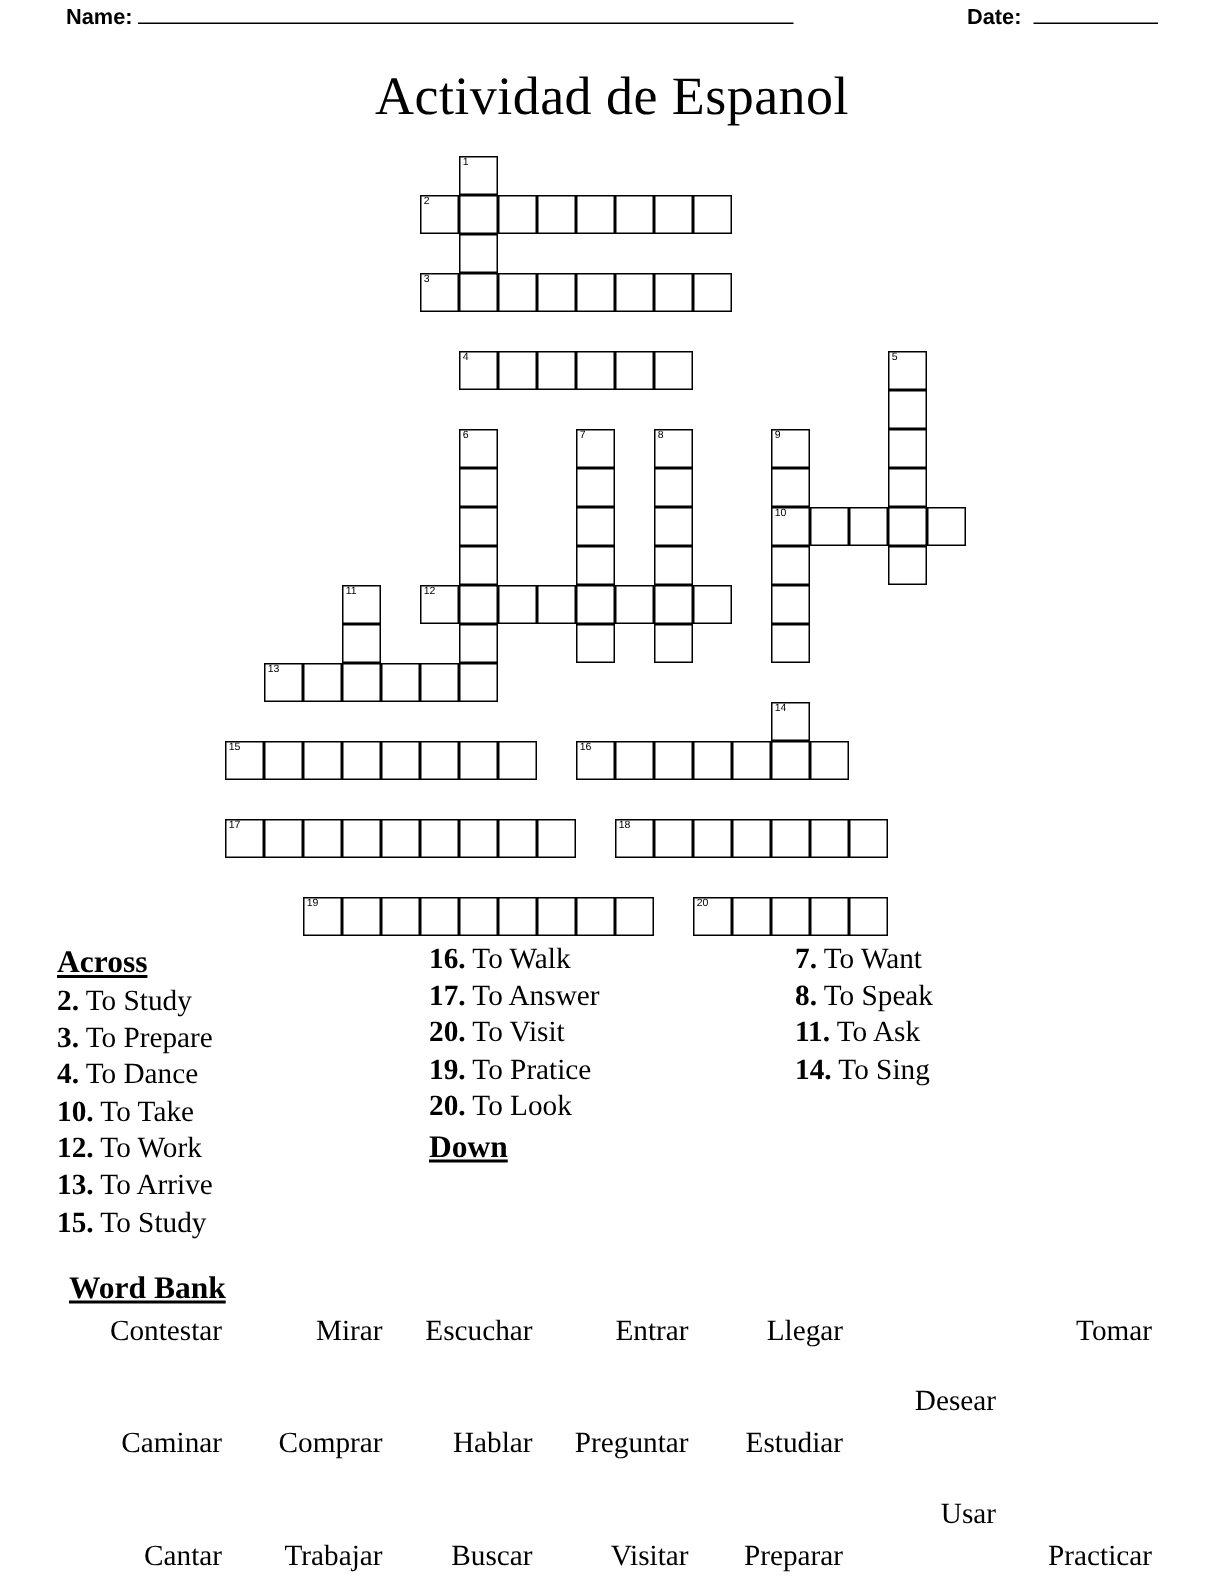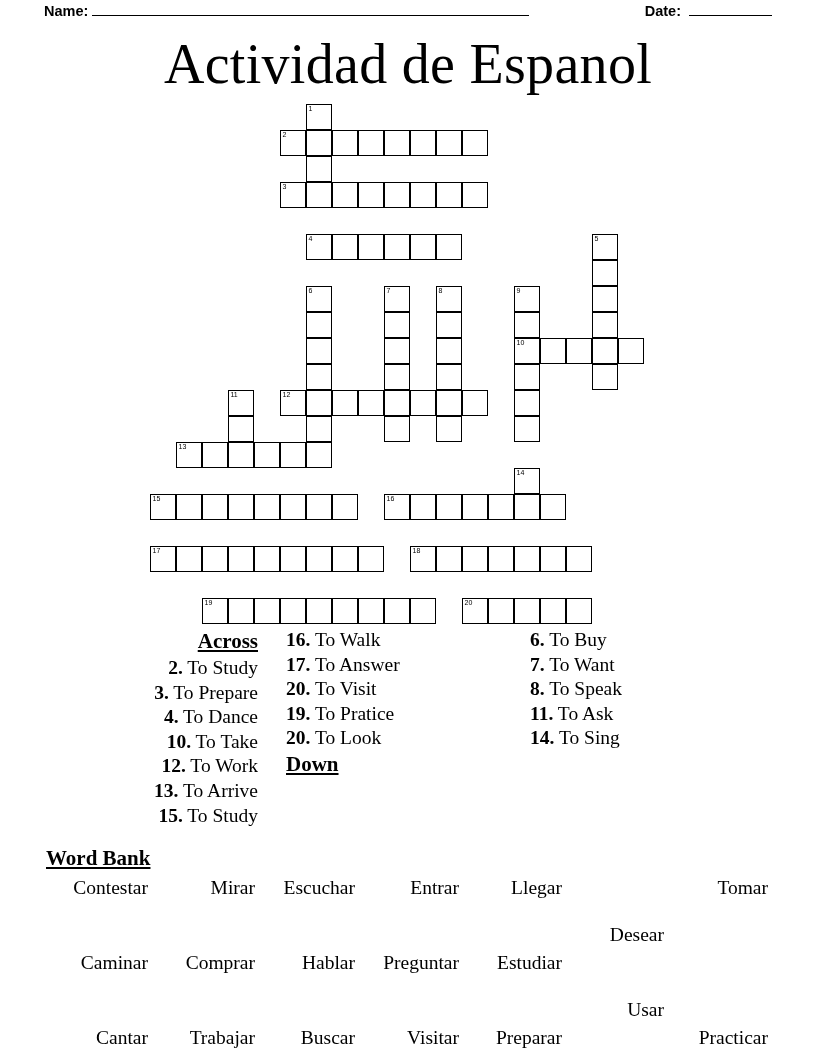--- a/index.html
+++ b/index.html
@@ -53,21 +53,21 @@
   .namedate .date-wrap { margin-left: auto; }
 
   
   .title {
     position: absolute;
     top: 36px;
     left: 0;
     width: 816px;
     text-align: center;
     font-family: "Liberation Serif", serif;
-    font-size: 56px;
+    font-size: 36px;
     line-height: 56px;
     font-weight: normal;
     letter-spacing: 0.3px;
   }
 
   
   #grid {
     position: absolute;
     top: 104px;
     left: 0;
@@ -99,21 +99,21 @@
     left: 0;
     width: 816px;
     height: 220px;
   }
   .col {
     position: absolute;
     top: 0;
     font-size: 19.5px;
     line-height: 24.6px;
   }
-  .col1 { left: 28px; width: 230px; text-align: right; }
+  .col1 { left: 38px; width: 230px; }
   .col2 { left: 286px; width: 240px; }
   .col3 { left: 530px; width: 250px; }
 
   .sechead {
     font-size: 21px;
     font-weight: bold;
     text-decoration: underline;
     line-height: 27px;
     margin: 0 0 1px 0;
   }
@@ -348,21 +348,20 @@
           <div class="clue"><span class="n">16.</span><span> To Walk</span></div>
           <div class="clue"><span class="n">17.</span><span> To Answer</span></div>
           <div class="clue"><span class="n">20.</span><span> To Visit</span></div>
           <div class="clue"><span class="n">19.</span><span> To Pratice</span></div>
           <div class="clue"><span class="n">20.</span><span> To Look</span></div>
         </div>
       <div class="sechead">Down</div>
     </div>
     <div class="col col3">
       <div id="col3-list">
-          <div class="clue"><span class="n">6.</span><span> To Buy</span></div>
           <div class="clue"><span class="n">7.</span><span> To Want</span></div>
           <div class="clue"><span class="n">8.</span><span> To Speak</span></div>
           <div class="clue"><span class="n">11.</span><span> To Ask</span></div>
           <div class="clue"><span class="n">14.</span><span> To Sing</span></div>
         </div>
     </div>
   </div>
 
   <div class="wordbank-head">Word Bank</div>
   <div class="wordbank" id="wordbank">

